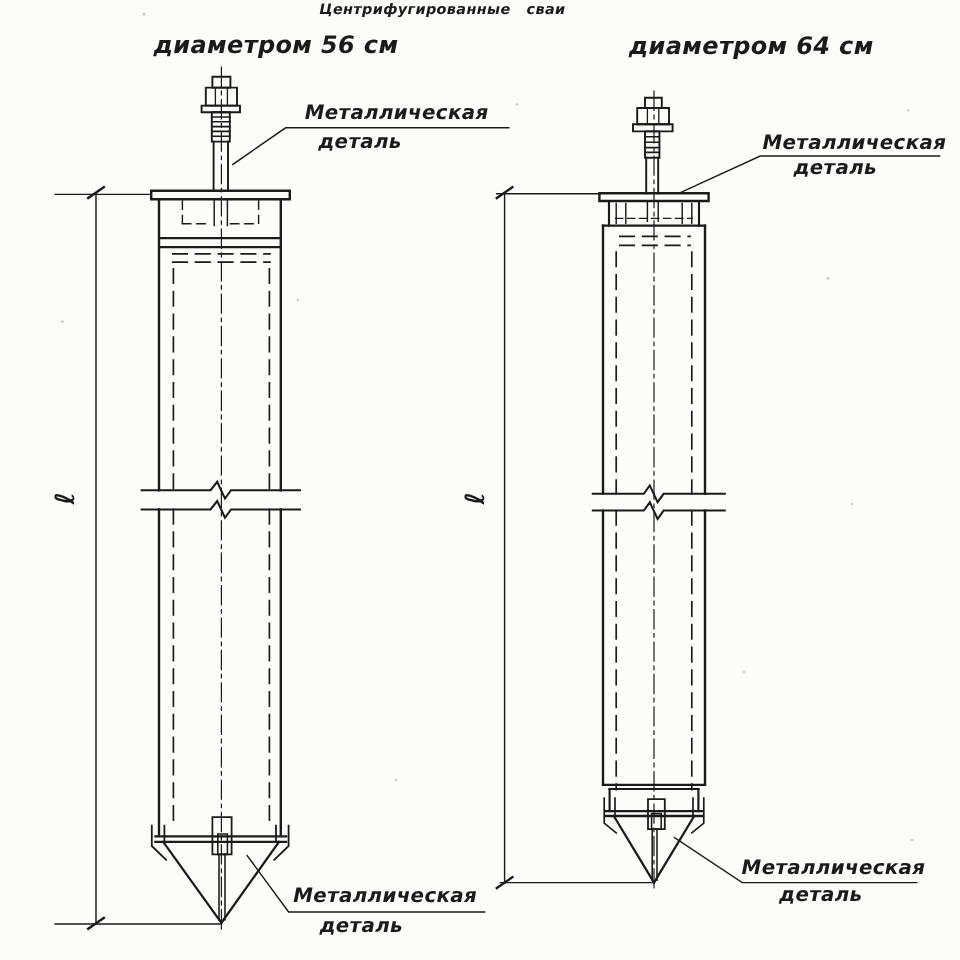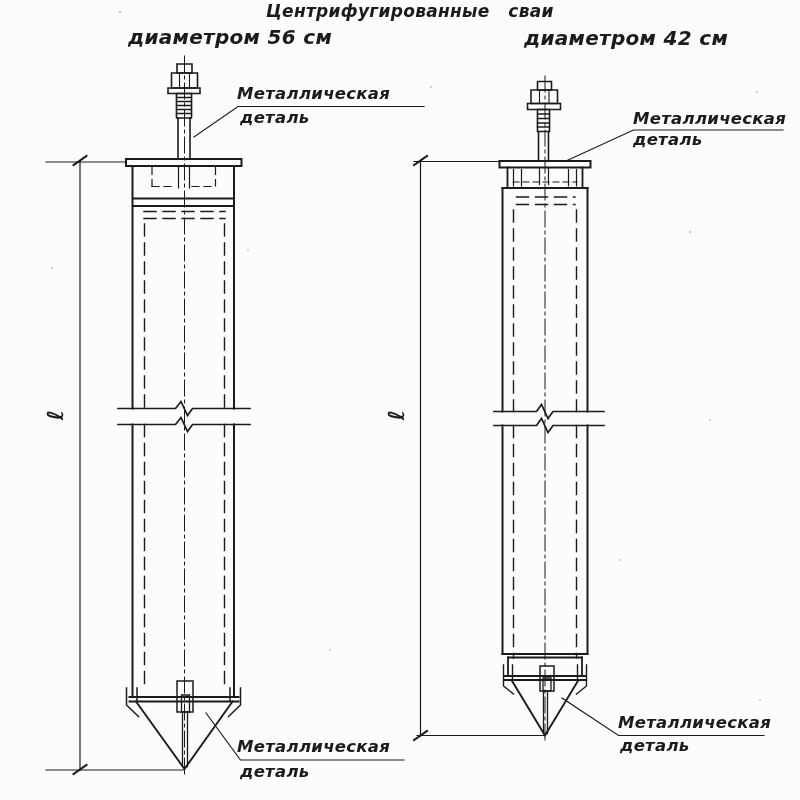--- a/index.html
+++ b/index.html
@@ -9,22 +9,22 @@
     background:var(--paper);
     font-family:"DejaVu Sans", "Liberation Sans", sans-serif;
     color:var(--ink);
   }
   .canvas svg { position:absolute; left:0; top:0; color:var(--ink); }
   .txt {
     position:absolute; font-style:italic; font-weight:bold;
     color:var(--ink); white-space:pre; line-height:1.1;
     letter-spacing:0.3px;
   }
-  .ctr { }
-  .t-title { font-size:17px; }
+  .ctr { text-align:center; }
+  .t-title { font-size:12px; }
   .t-sub { font-size:20px; }
   .t-label { font-size:16.5px; }
   .t-len {
     font-size:22px; width:28px; height:28px;
     display:flex; align-items:center; justify-content:center;
     transform:rotate(-90deg);
   }
 </style>
 </head>
 <body>
@@ -159,21 +159,21 @@
         <circle cx="120" cy="12" r="1.2"></circle>
       <circle cx="330" cy="650" r="1"></circle>
         <circle cx="710" cy="420" r="1"></circle>
     </g>
   </svg>
 
   <div class="txt t-title" style="left:266px; top:2px;">Центрифугированные   сваи</div>
 
   <div class="txt t-sub" style="left:128px; top:26px;">диаметром 56 см</div>
 
-  <div class="txt t-sub" style="left:524px; top:27px;">диаметром 42 см</div>
+  <div class="txt t-sub" style="left:524px; top:27px;">диаметром 64 см</div>
 
   <div class="txt t-label ctr" style="left:237px; top:85px; width:187px;">Металлическая</div>
   <div class="txt t-label ctr" style="left:240px; top:109px; width:120px;">деталь</div>
 
   <div class="txt t-label ctr" style="left:237px; top:738px; width:168px;">Металлическая</div>
   <div class="txt t-label ctr" style="left:240px; top:763px; width:122px;">деталь</div>
 
   <div class="txt t-label ctr" style="left:633px; top:110px; width:158px;">Металлическая</div>
   <div class="txt t-label ctr" style="left:633px; top:131px; width:126px;">деталь</div>
 

